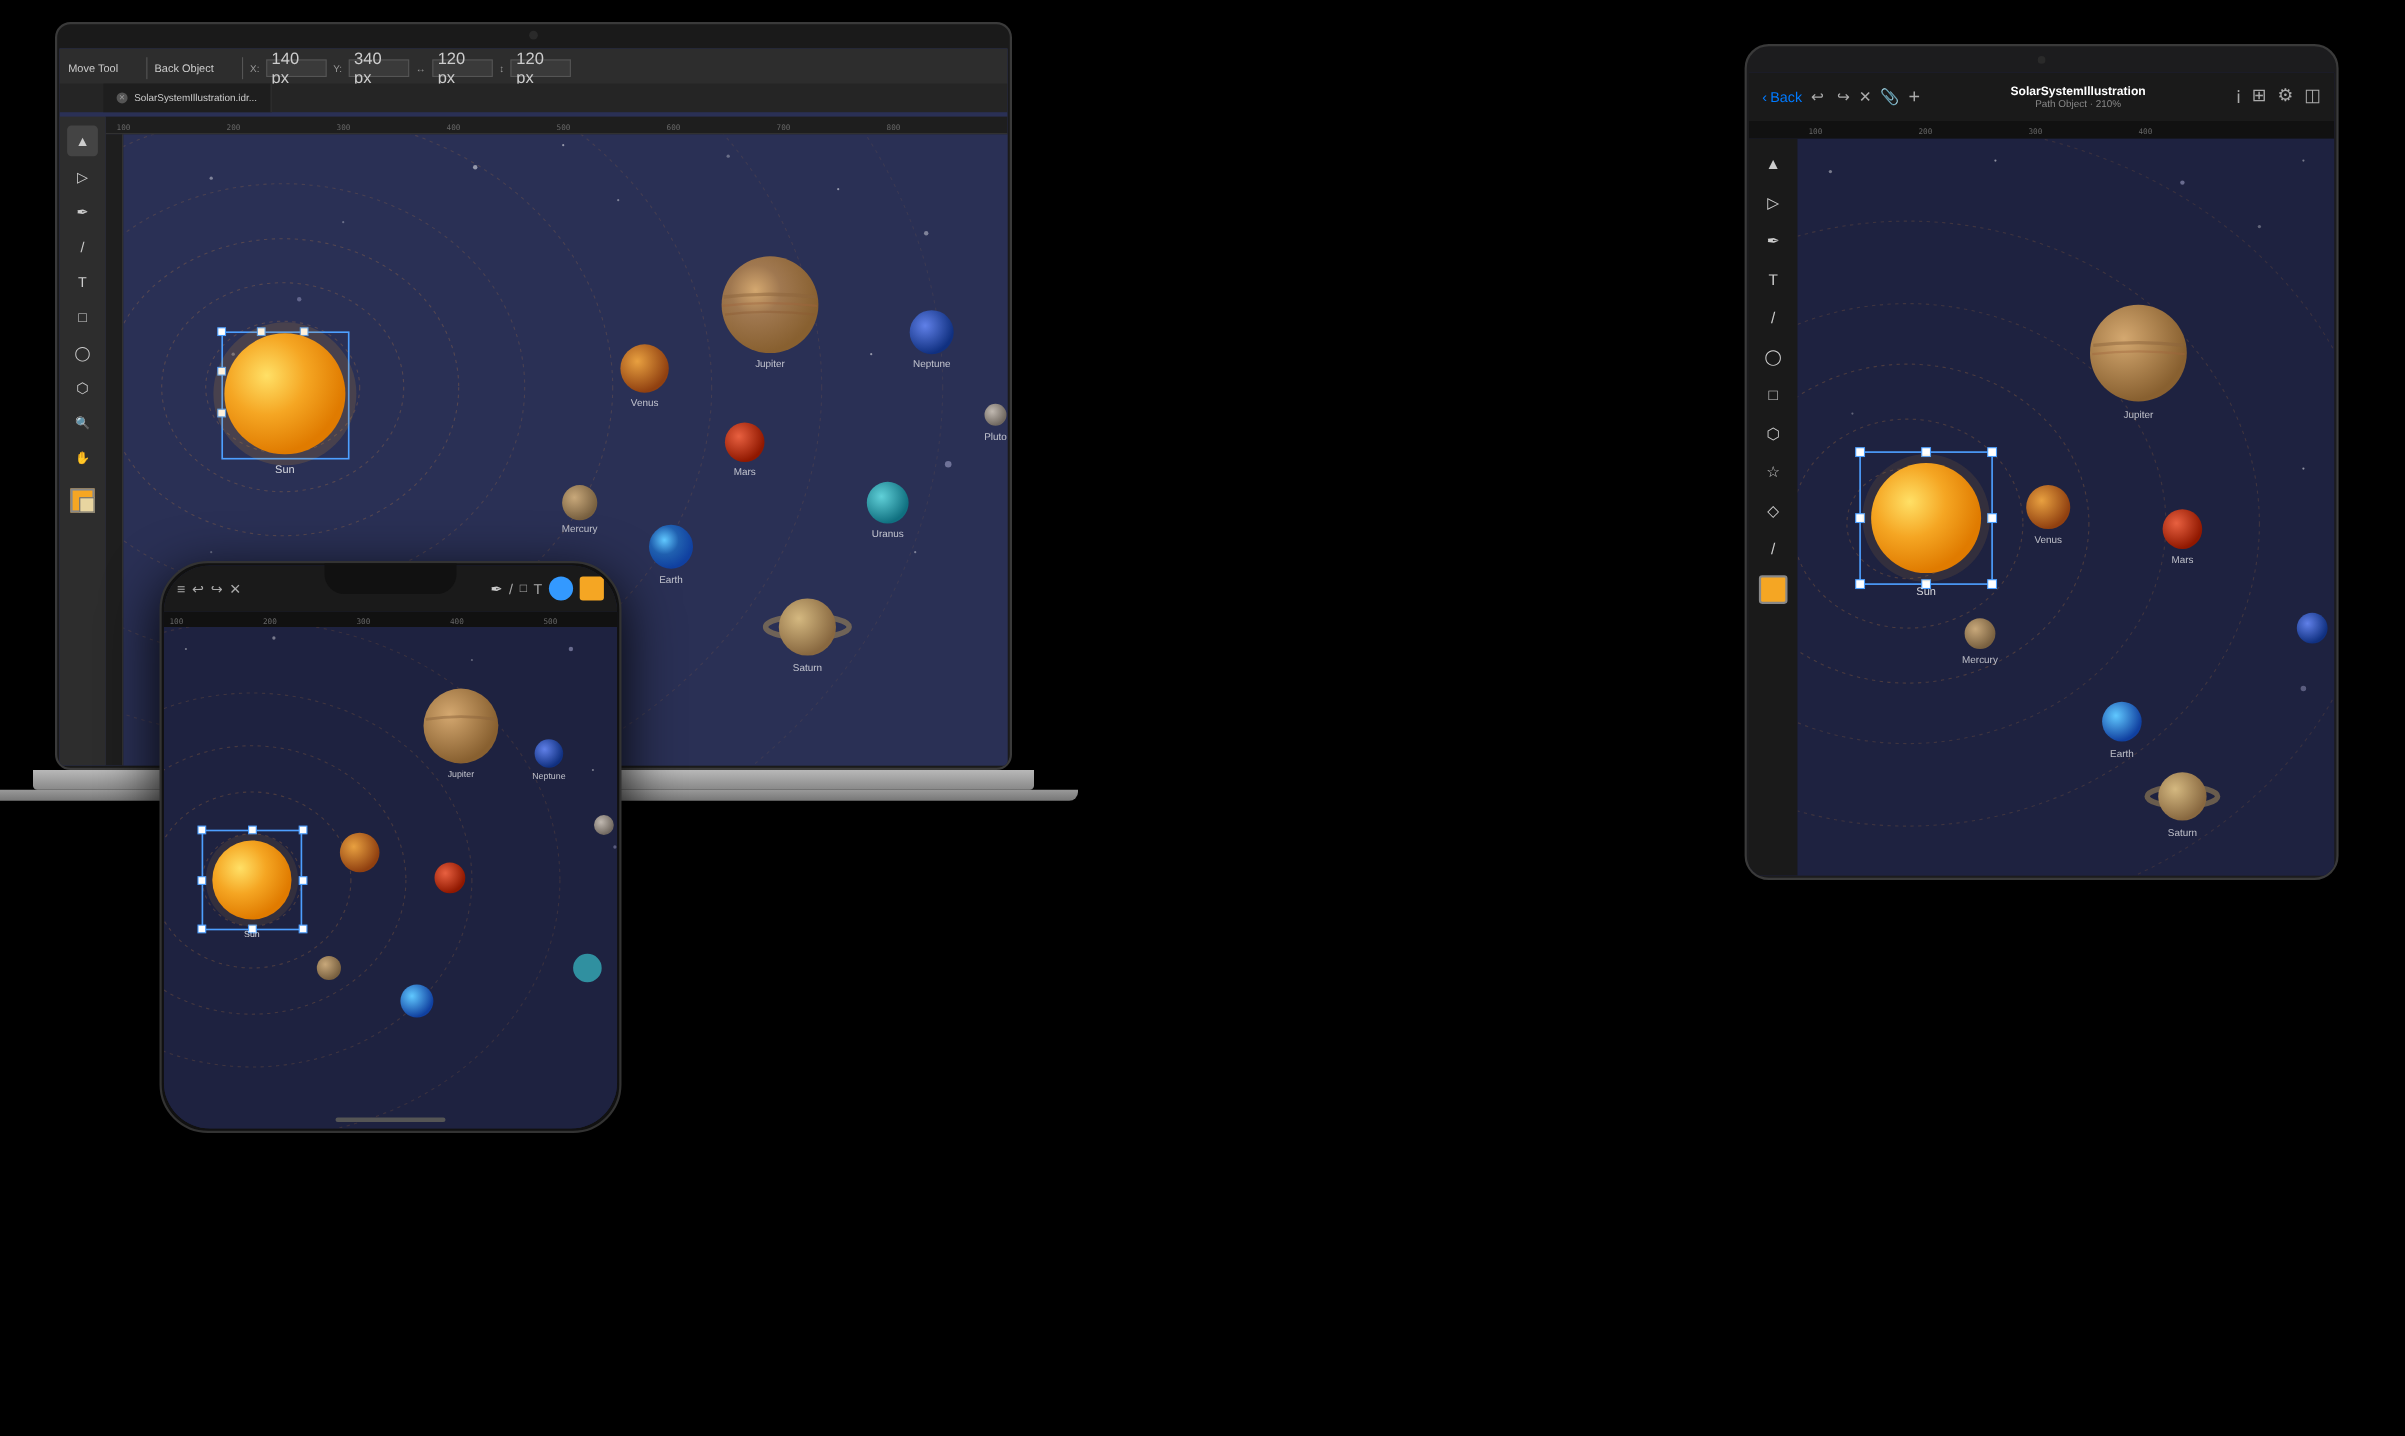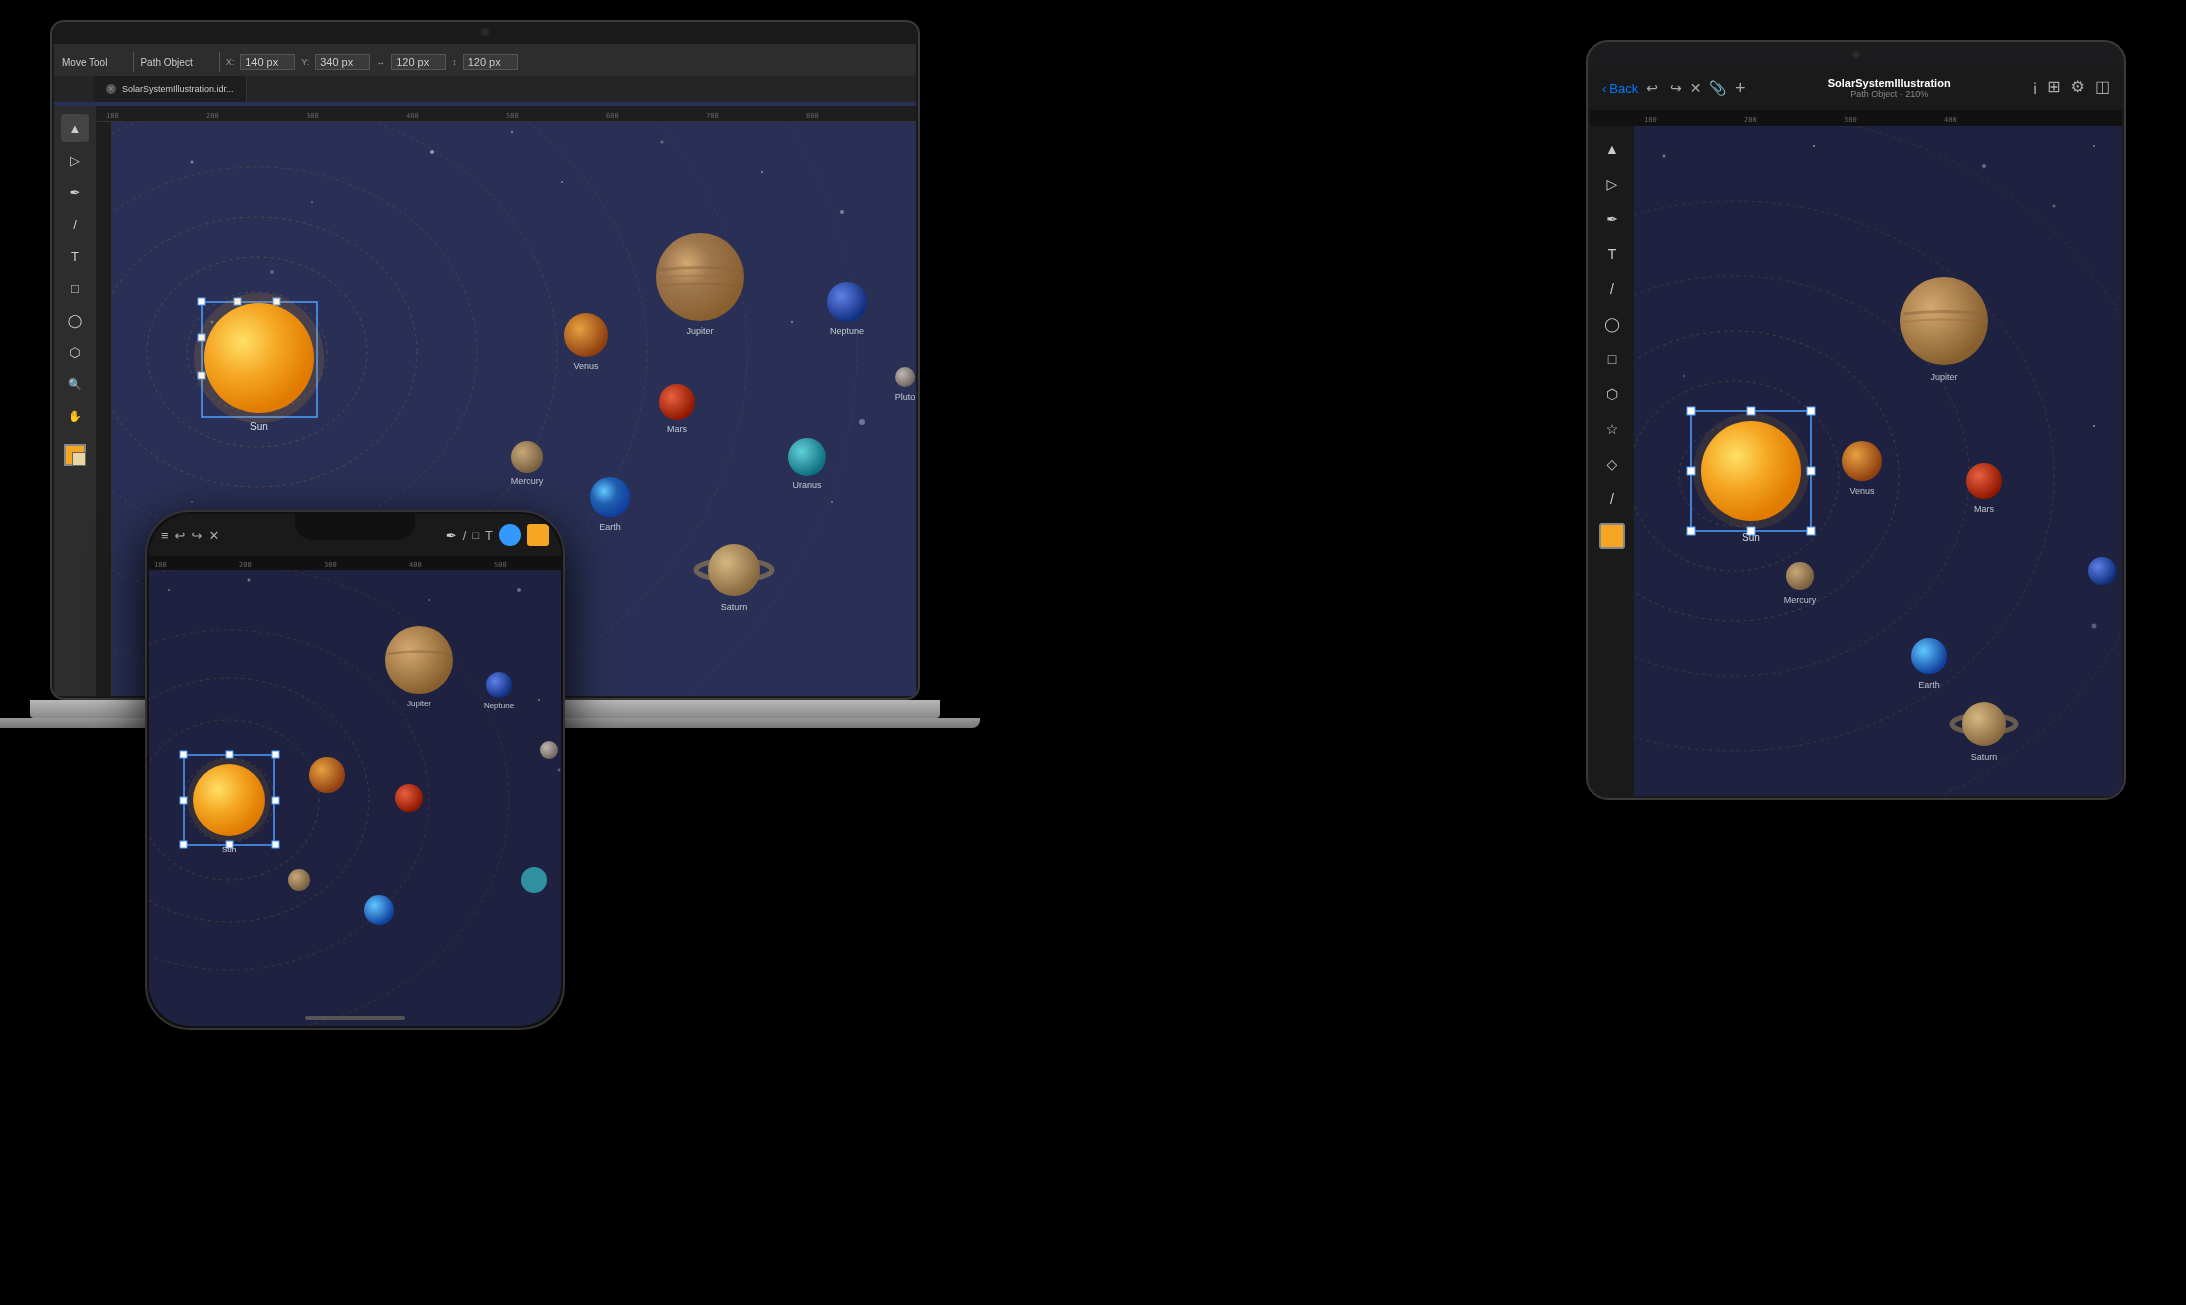--- a/index.html
+++ b/index.html
@@ -96,21 +96,21 @@
     }
     .toolbar-divider {
       width: 1px;
       height: 20px;
       background: #555;
     }
     .toolbar-field {
       background: #3a3a3a;
       border: 1px solid #555;
       color: #ccc;
-      font-size: 11px;
+      font-size: 15px;
       padding: 2px 4px;
       width: 55px;
       height: 16px;
       display: flex;
       align-items: center;
     }
     .toolbar-label {
       color: #999;
       font-size: 9px;
     }
@@ -395,21 +395,21 @@
 <body>
 
 <div class="macbook">
   <div class="macbook-screen-bezel">
     <div class="macbook-camera"></div>
     <div class="macbook-screen">
 
       <div class="app-toolbar">
         <span class="toolbar-tool-name">Move Tool</span>
         <div class="toolbar-divider"></div>
-        <span class="toolbar-tool-name">Path Object</span>
+        <span class="toolbar-tool-name">Back Object</span>
         <div class="toolbar-divider"></div>
         <span class="toolbar-label">X:</span>
         <div class="toolbar-field">140 px</div>
         <span class="toolbar-label">Y:</span>
         <div class="toolbar-field">340 px</div>
         <span class="toolbar-label">↔</span>
         <div class="toolbar-field">120 px</div>
         <span class="toolbar-label">↕</span>
         <div class="toolbar-field">120 px</div>
       </div>

